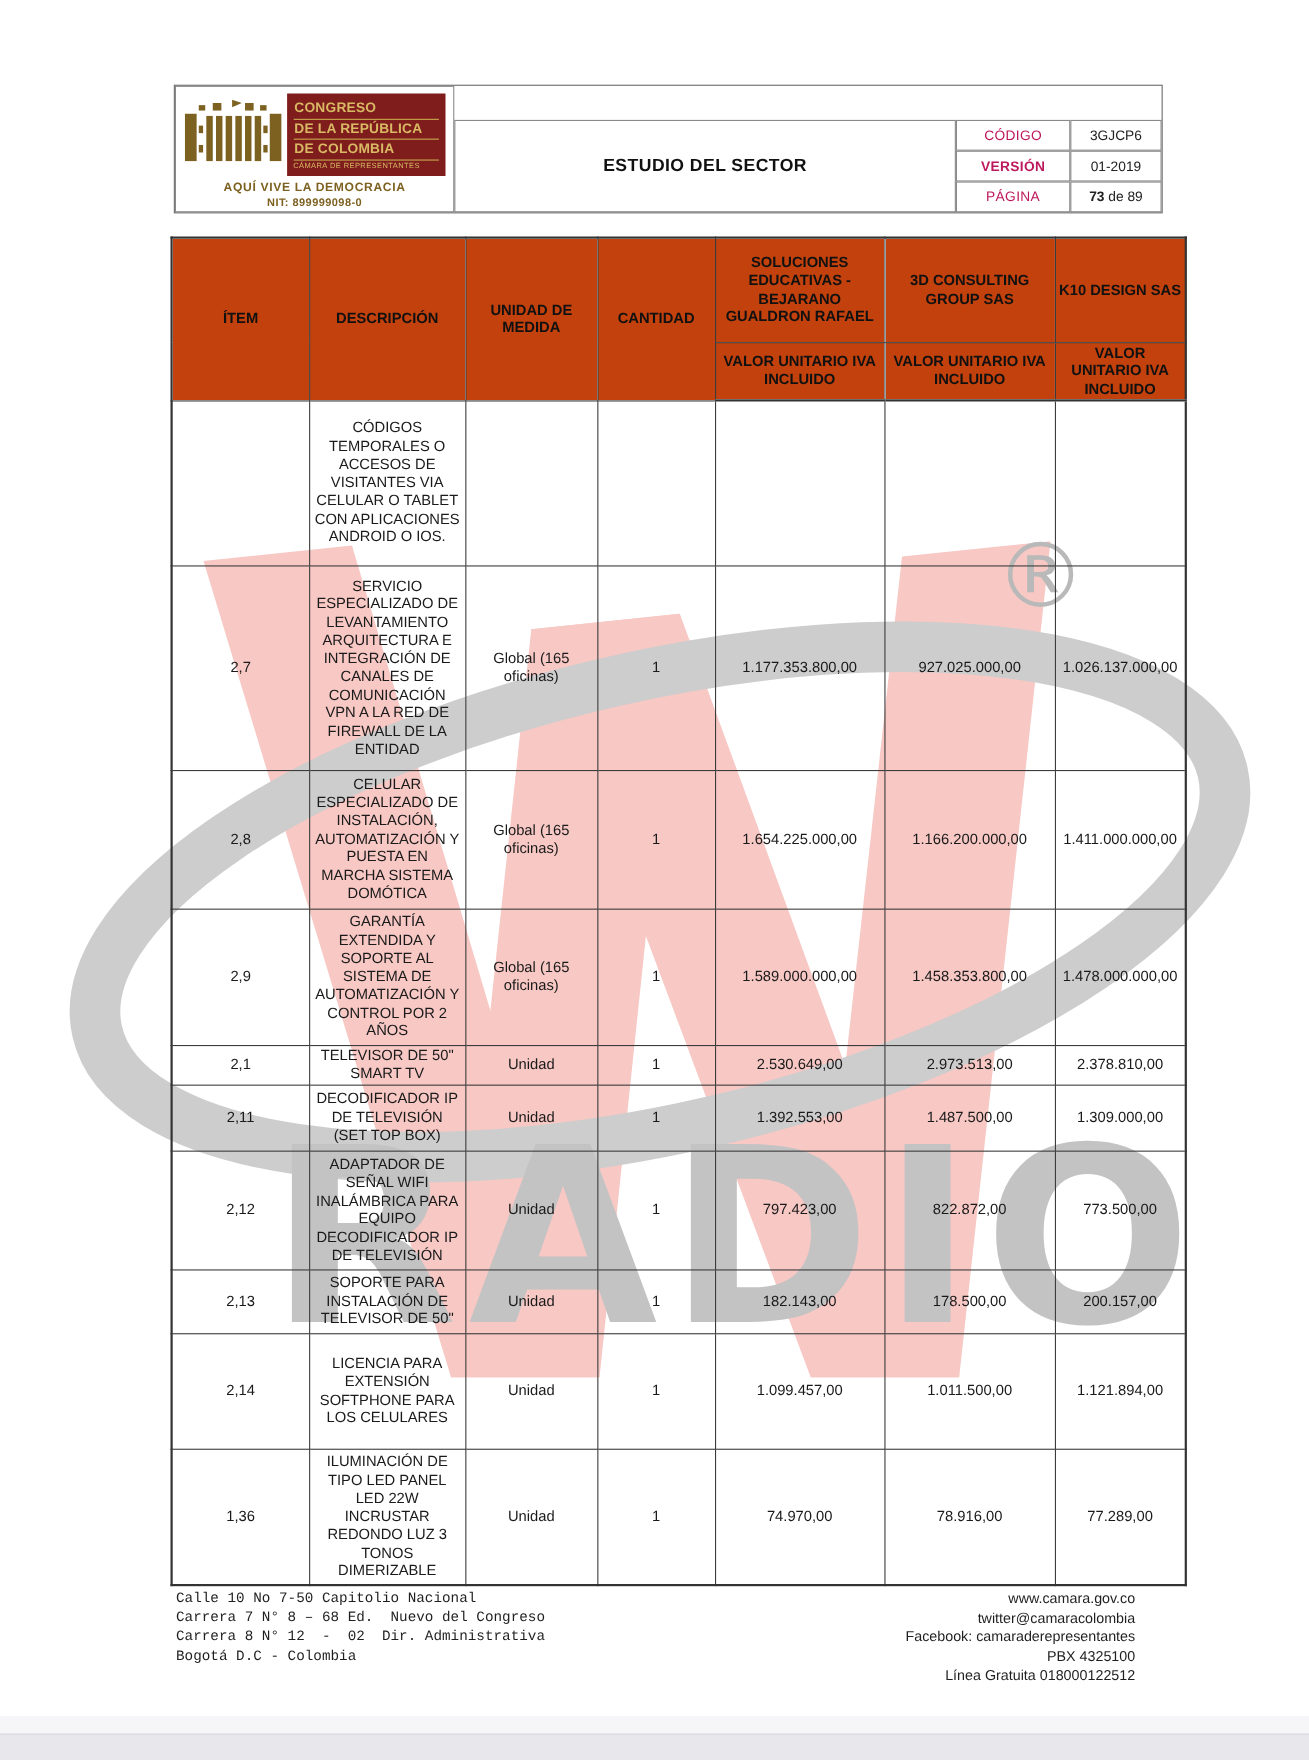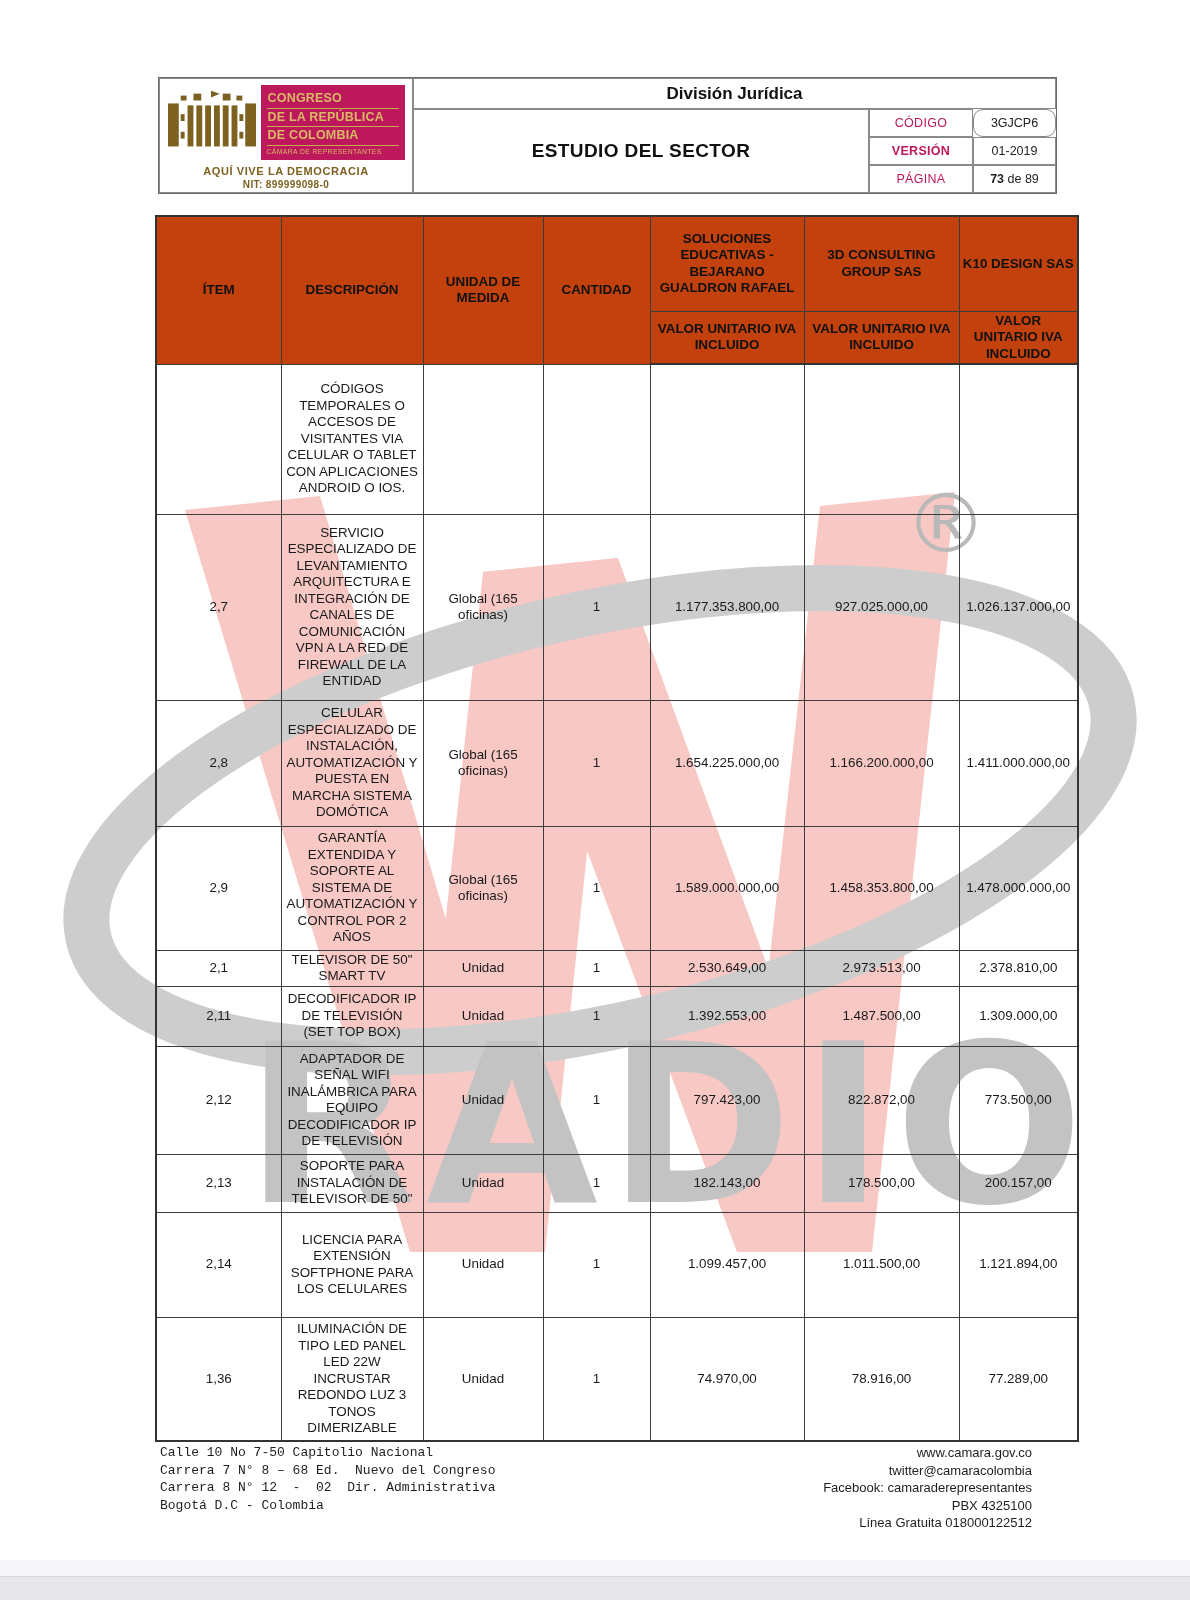--- a/index.html
+++ b/index.html
@@ -17,28 +17,28 @@
   .hdr{
     position:absolute;left:158px;top:77px;width:897px;height:115px;z-index:2;
     display:grid;
     grid-template-columns:254px 456px 104px 83px;
     grid-template-rows:31px 28px 28px 28px;
     border:1.5px solid #6a6a6a;background:#fff;font-size:12.5px;
   }
   .hdr .cell{border:1px solid #8a8a8a;display:flex;align-items:center;justify-content:center;}
   .hdr .logo-cell{grid-row:1/5;grid-column:1;flex-direction:column;padding-top:4px;}
   .hdr .division-cell{grid-row:1;grid-column:2/5;font-weight:bold;font-size:17px;color:#111;}
-  .hdr .title-cell{grid-row:2/5;grid-column:2;font-weight:bold;font-size:19px;letter-spacing:.4px;color:#111;}
+  .hdr .title-cell{grid-row:2/5;grid-column:2;font-weight:bold;font-size:16px;letter-spacing:.4px;color:#111;}
   .hdr .meta-label{font-size:12.5px;color:#be185d;letter-spacing:.3px;}
   .hdr .meta-value{font-size:12.5px;color:#222;}
   .hdr .meta-value b{font-weight:bold;}
 
   .logo-row{display:flex;align-items:center;gap:5px;}
   .congress-box{
-    background:#be185d;color:#d9b964;width:132px;padding:5px 6px 4px 6px;
+    background:#7f1d1d;color:#d9b964;width:132px;padding:5px 6px 4px 6px;
     text-align:left;line-height:1;
   }
   .congress-box .l{font-weight:bold;font-size:12.5px;letter-spacing:.2px;
     border-bottom:1px solid #c9a94e;padding:2px 0 3px 1px;}
   .congress-box .s{font-size:6.8px;letter-spacing:.4px;padding-top:3px;color:#d9b964;}
   .logo-tagline{color:#7d6121;font-weight:bold;font-size:11px;margin-top:5px;letter-spacing:.6px;}
   .logo-nit{color:#7d6121;font-weight:bold;font-size:10px;margin-top:2px;letter-spacing:.4px;}
 
   
   table.main{
@@ -123,25 +123,24 @@
           <div class="l">CONGRESO</div>
           <div class="l">DE LA REPÚBLICA</div>
           <div class="l">DE COLOMBIA</div>
           <div class="s">CÁMARA DE REPRESENTANTES</div>
         </div>
       </div>
       <div class="logo-tagline">AQUÍ VIVE LA DEMOCRACIA</div>
       <div class="logo-nit">NIT: 899999098-0</div>
     </div>
 
-    <div class="cell division-cell">División Jurídica</div>
     <div class="cell title-cell">ESTUDIO DEL SECTOR</div>
 
     <div class="cell meta-label" style="grid-row:2;grid-column:3;">CÓDIGO</div>
-    <div class="cell meta-value" style="grid-row:2;grid-column:4;border-radius:10px;">3GJCP6</div>
+    <div class="cell meta-value" style="grid-row:2;grid-column:4;">3GJCP6</div>
     <div class="cell meta-label" style="grid-row:3;grid-column:3;font-weight:bold;">VERSIÓN</div>
     <div class="cell meta-value" style="grid-row:3;grid-column:4;">01-2019</div>
     <div class="cell meta-label" style="grid-row:4;grid-column:3;">PÁGINA</div>
     <div class="cell meta-value" style="grid-row:4;grid-column:4;">
       <span><b>73</b><span> de 89</span></span>
     </div>
   </div>
 
   <table class="main">
     <colgroup>

